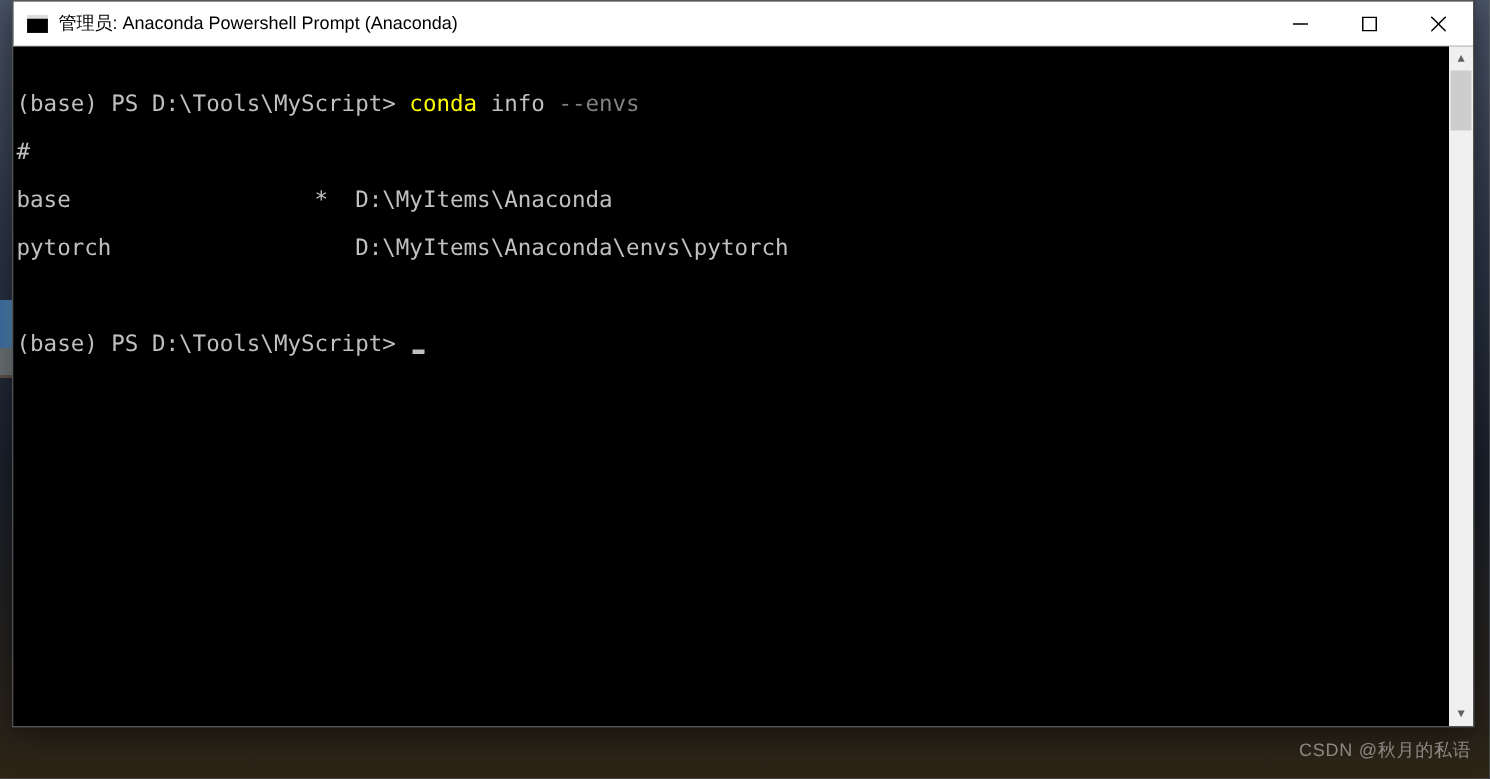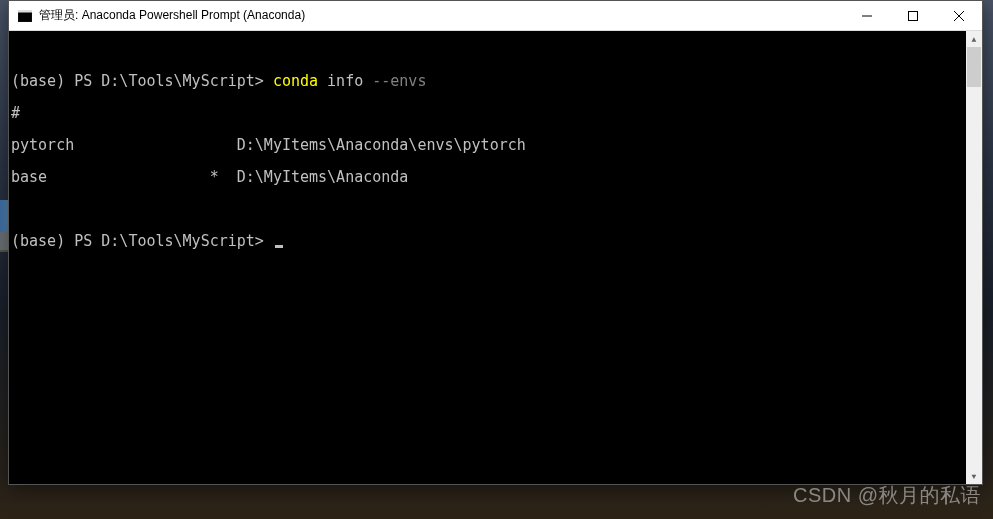--- a/index.html
+++ b/index.html
@@ -74,25 +74,24 @@
       cursor: pointer;
       color: #000;
     }
     .terminal-body {
       flex: 1;
       background: #000;
       color: #c0c0c0;
       font-family: "NSimSun", "SimSun", Consolas, monospace;
       font-size: 15px;
       line-height: 16px;
-      padding: 2px 2px;
+      padding: 14px 2px;
       white-space: pre;
       position: relative;
       overflow: hidden;
-      margin-top: 24px;
     }
     .scrollbar-track {
       position: absolute;
       right: 0;
       top: 30px;
       bottom: 0;
       width: 16px;
       background: #f0f0f0;
     }
     .scrollbar-thumb {
@@ -133,21 +132,21 @@
       background: #c0c0c0;
       vertical-align: bottom;
       margin-bottom: 1px;
       margin-left: 2px;
     }
     .watermark {
       position: absolute;
       right: 12px;
       bottom: 10px;
       font-family: "Microsoft YaHei", sans-serif;
-      font-size: 20px;
+      font-size: 12px;
       color: rgba(220,220,220,0.55);
       letter-spacing: 0.5px;
       pointer-events: none;
     }
     .left-edge-fragment {
       position: absolute;
       left: 0;
       top: 200px;
       width: 8px;
       height: 50px;
@@ -196,22 +195,22 @@
             <line x1="0" y1="0" x2="10" y2="10" stroke="#000" stroke-width="1"></line>
             <line x1="10" y1="0" x2="0" y2="10" stroke="#000" stroke-width="1"></line>
           </svg>
       </div>
     </div>
   </div>
 
   <div class="terminal-body">
 <div class="term-line"><span>(base) PS D:\Tools\MyScript&gt; </span><span class="cmd-highlight">conda </span><span>info </span><span class="arg-highlight">--envs</span></div>
 <div class="term-line">#</div>
+<div class="term-line"><span>base</span>                  <span>*</span>  <span>D:\MyItems\Anaconda</span></div>
 <div class="term-line"><span>pytorch</span>                  <span>D:\MyItems\Anaconda\envs\pytorch</span></div>
-<div class="term-line"><span>base</span>                  <span>*</span>  <span>D:\MyItems\Anaconda</span></div>
 <div class="term-line"> </div>
 <div class="term-line"><span>(base) PS D:\Tools\MyScript&gt; </span><span class="cursor"></span></div>
   </div>
 
   <div class="scrollbar-track">
     <div class="scrollbar-arrow up">▲</div>
     <div class="scrollbar-thumb" style="top:16px;"></div>
     <div class="scrollbar-arrow down">▼</div>
   </div>
 </div>

